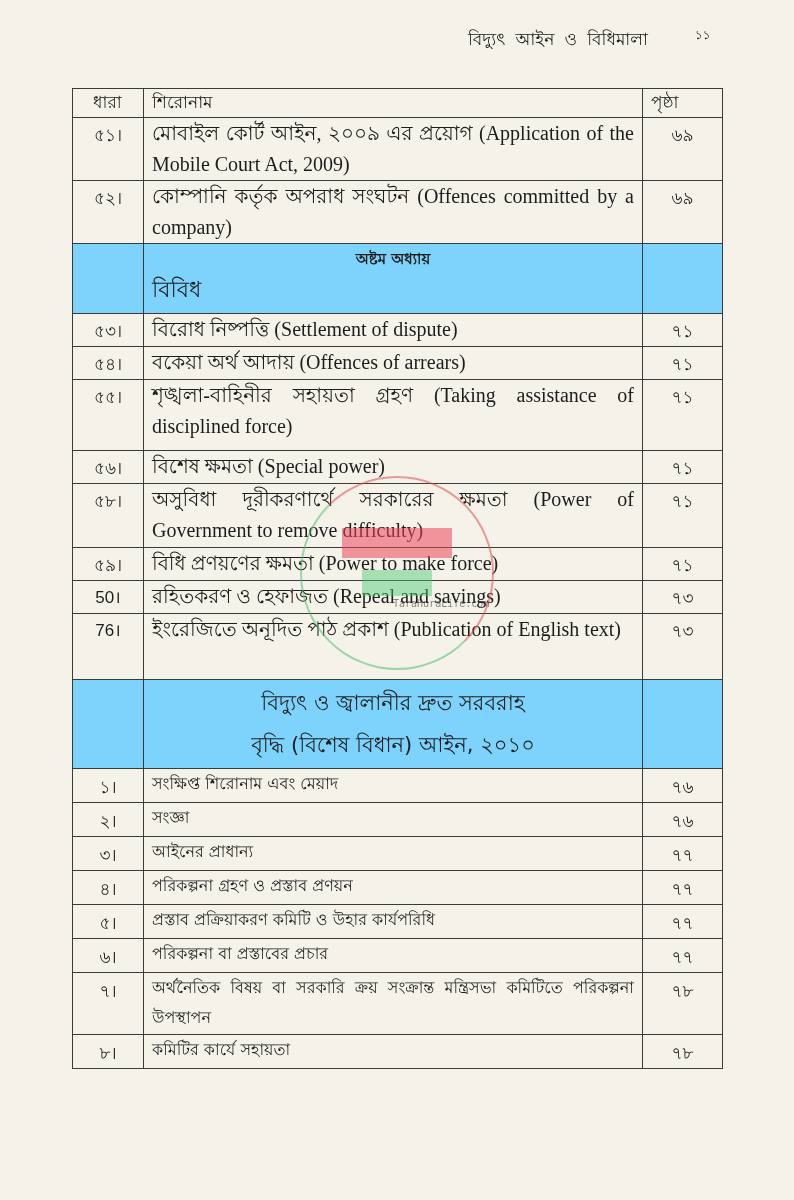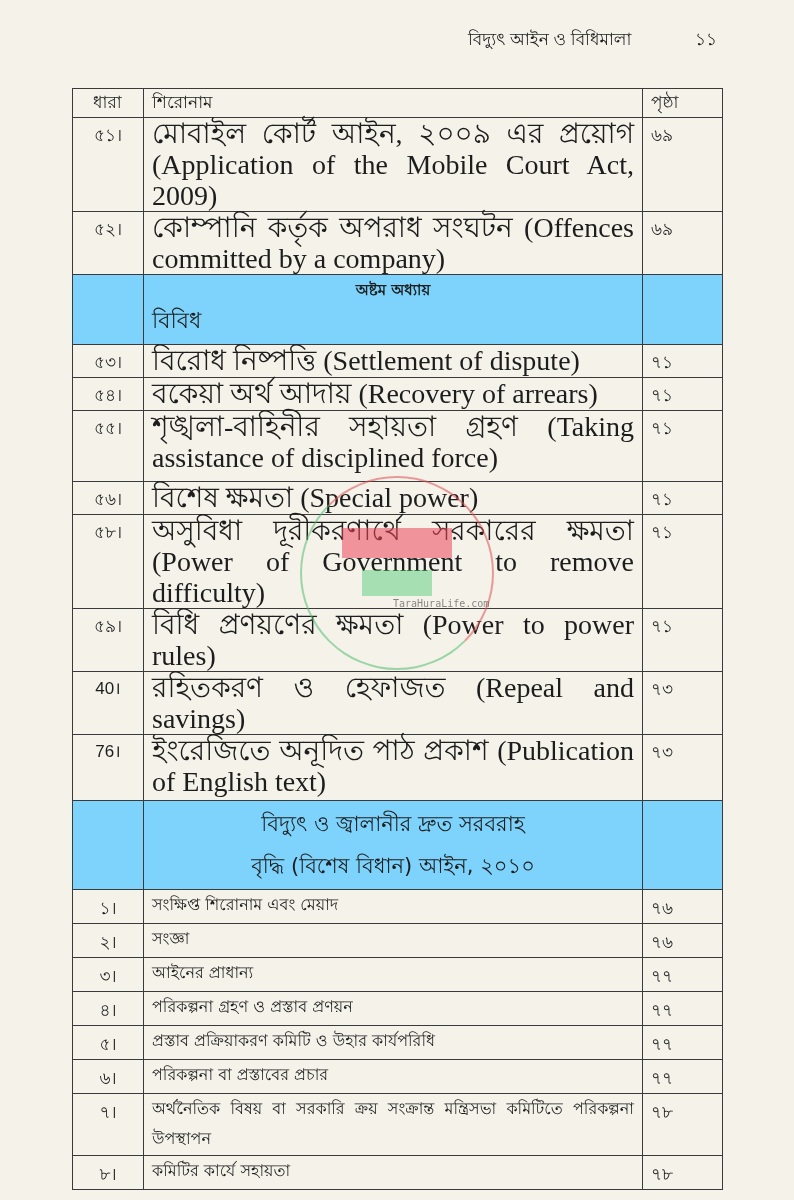--- a/index.html
+++ b/index.html
@@ -8,24 +8,24 @@
     background: #f5f2ea;
     font-family: "Liberation Serif", "DejaVu Serif", serif;
     color: #1d1d1d;
     position: relative;
   }
   .page-header {
     position: absolute; top: 22px; left: 0; width: 794px; height: 30px;
   }
   .running-title {
     position: absolute; left: 468px; top: 4px; font-size: 17px;
-    font-family: Liberation Sans, sans-serif;
+    font-family: Liberation Mono, monospace;
   }
   .page-number {
-    position: absolute; left: 695px; top: 4px; font-size: 17px;
+    position: absolute; left: 695px; top: 4px; font-size: 12px;
     font-family: "DejaVu Sans", sans-serif;
   }
   .toc {
     position: absolute; left: 72px; top: 88px; width: 650px;
     border-collapse: collapse; table-layout: fixed;
   }
   .toc td, .toc th {
     border: 1.5px solid #3a3a3a;
     padding: 0 8px;
     vertical-align: top;
@@ -38,24 +38,24 @@
     height: 28px; font-size: 17px;
     font-family: "DejaVu Sans", sans-serif;
     text-align: left; vertical-align: middle;
   }
   .toc th.sec-head { text-align: left; padding-left: 20px; }
   .sec-no {
     text-align: center; font-size: 17px;
     font-family: Liberation Sans, sans-serif; padding-top: 4px !important;
   }
   .title-cell {
-    font-size: 28px; line-height: 31px; text-align: justify;
+    font-size: 20px; line-height: 31px; text-align: justify;
   }
   .page-no {
-    text-align: left; font-size: 17px;
+    text-align: center; font-size: 17px;
     font-family: "DejaVu Sans", sans-serif; padding-top: 4px !important;
   }
   .section-row td { background: #7dd3fc; }
   .chapter-label {
     text-align: center; font-family: "DejaVu Sans", sans-serif;
     font-size: 15px; font-weight: bold; line-height: 26px; padding-top: 2px;
   }
   .chapter-name {
     text-align: left; font-family: "DejaVu Sans", sans-serif;
     font-size: 22px; line-height: 36px;
@@ -136,45 +136,45 @@
       <td></td>
     </tr>
 
     <tr style="height:30px">
       <td class="sec-no">৫৩।</td>
       <td class="title-cell">বিরোধ নিষ্পত্তি (Settlement of dispute)</td>
       <td class="page-no">৭১</td>
     </tr>
     <tr style="height:32px">
       <td class="sec-no">৫৪।</td>
-      <td class="title-cell">বকেয়া অর্থ আদায় (Recovery of arrears)</td>
+      <td class="title-cell">বকেয়া অর্থ আদায় (Offences of arrears)</td>
       <td class="page-no">৭১</td>
     </tr>
     <tr style="height:71px">
       <td class="sec-no">৫৫।</td>
       <td class="title-cell">শৃঙ্খলা-বাহিনীর সহায়তা গ্রহণ (Taking assistance of disciplined force)</td>
       <td class="page-no">৭১</td>
     </tr>
     <tr style="height:31px">
       <td class="sec-no">৫৬।</td>
       <td class="title-cell">বিশেষ ক্ষমতা (Special power)</td>
       <td class="page-no">৭১</td>
     </tr>
     <tr style="height:64px">
       <td class="sec-no">৫৮।</td>
       <td class="title-cell">অসুবিধা দূরীকরণার্থে সরকারের ক্ষমতা (Power of Government to remove difficulty)</td>
       <td class="page-no">৭১</td>
     </tr>
     <tr style="height:31px">
       <td class="sec-no">৫৯।</td>
-      <td class="title-cell">বিধি প্রণয়ণের ক্ষমতা (Power to power rules)</td>
+      <td class="title-cell">বিধি প্রণয়ণের ক্ষমতা (Power to make force)</td>
       <td class="page-no">৭১</td>
     </tr>
     <tr style="height:32px">
-      <td class="sec-no">40।</td>
+      <td class="sec-no">50।</td>
       <td class="title-cell">রহিতকরণ ও হেফাজত (Repeal and savings)</td>
       <td class="page-no">৭৩</td>
     </tr>
     <tr style="height:66px">
       <td class="sec-no">76।</td>
       <td class="title-cell">ইংরেজিতে অনূদিত পাঠ প্রকাশ (Publication of English text)</td>
       <td class="page-no">৭৩</td>
     </tr>
 
     <tr class="section-row" style="height:87px">

